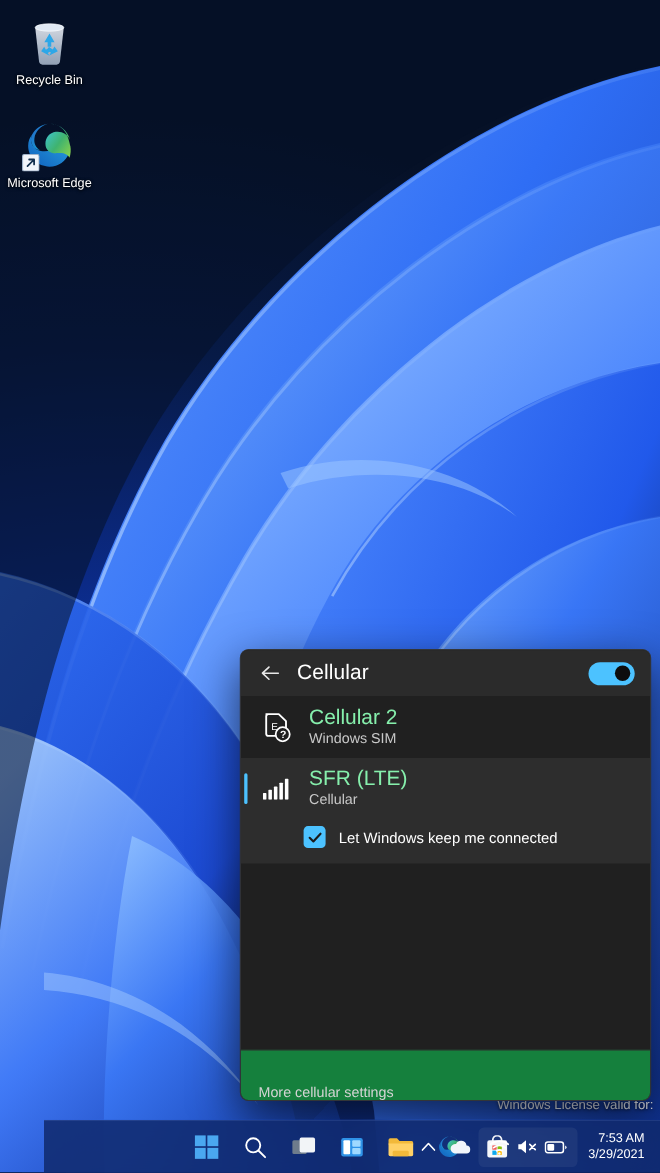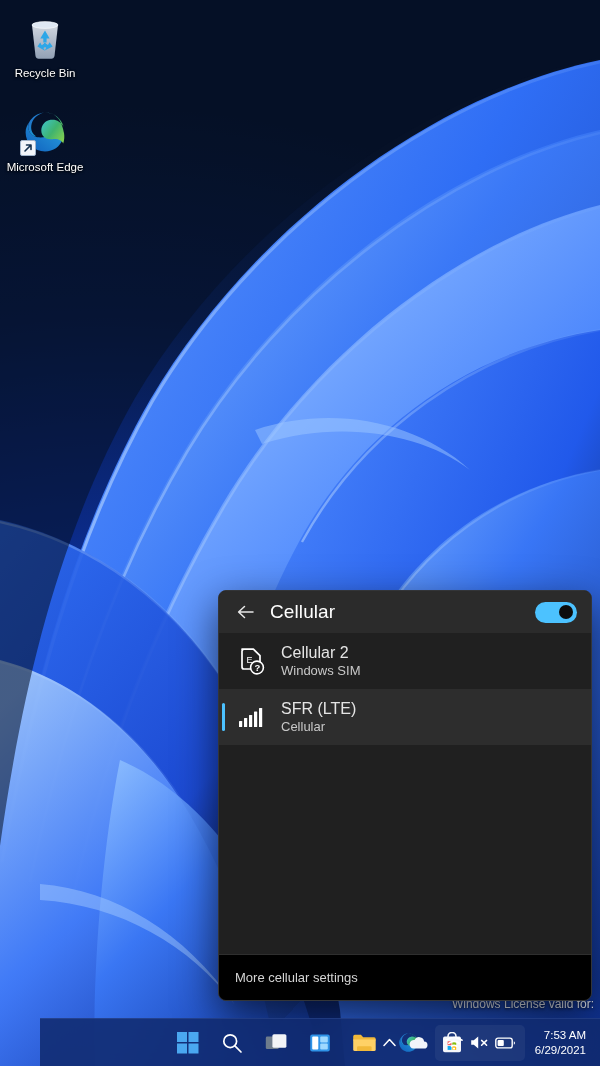--- a/index.html
+++ b/index.html
@@ -114,21 +114,21 @@
     min-height: 56px;
     cursor: pointer;
   }
   .net-row .icon-slot {
     width: 34px; height: 30px;
     flex: 0 0 34px;
     display: flex; align-items: center; justify-content: center;
     margin-right: 12px;
   }
   .net-text { display: flex; flex-direction: column; gap: 1px; }
-  .net-name { color: #e5e5e5; font-size: 16px; line-height: 17px; }
+  .net-name { color: #86efac; font-size: 19px; line-height: 17px; }
   .net-sub  { color: #c8c8c8; font-size: 13px; line-height: 17px; }
 
   .net-block.selected { background: #2d2d2d; }
   .net-block.selected .accent {
     position: absolute;
     left: 3px; top: 14px;
     width: 3px; height: 28px;
     border-radius: 2px;
     background: #4cc2ff;
   }
@@ -150,23 +150,23 @@
   .checkrow .cblabel {
     color: #ffffff;
     font-size: 13.5px;
     margin-left: 12px;
   }
 
   .fly-footer {
     flex: 0 0 46px;
     border-top: 1px solid #2f2f2f;
     display: flex;
-    align-items: center;
+    align-items: flex-end;
     padding-left: 16px;
-    background: #000000;
+    background: #15803d;
   }
   .footer-link {
     color: #d4d4d4;
     font-size: 13px;
     cursor: pointer;
   }
 
   
   #watermark {
     position: absolute;
@@ -417,20 +417,28 @@
                 <rect x="15" y="4.5" width="3.2" height="15.5" rx="0.6"></rect>
                 <rect x="20" y="1" width="3.2" height="19" rx="0.6"></rect>
               </g>
             </svg>
           </div>
           <div class="net-text">
             <span class="net-name">SFR (LTE)</span>
             <span class="net-sub">Cellular</span>
           </div>
         </div>
+        <div class="checkrow">
+          <div class="cbox">
+            <svg width="13" height="11" viewBox="0 0 13 11">
+              <path d="M1.5 5.6 L4.9 9 L11.4 1.9" fill="none" stroke="#1b1b1b" stroke-width="1.9" stroke-linecap="round" stroke-linejoin="round"></path>
+            </svg>
+          </div>
+          <span class="cblabel">Let Windows keep me connected</span>
+        </div>
       </div>
 
     </div>
 
     <div class="fly-footer">
       <span class="footer-link">More cellular settings</span>
     </div>
   </div>
 
   <div id="taskbar">
@@ -546,19 +554,19 @@
           <svg width="21" height="12" viewBox="0 0 21 12">
             <rect x="0.8" y="1.1" width="16.4" height="9.8" rx="2.2" fill="none" stroke="#ffffff" stroke-width="1.4"></rect>
             <rect x="2.6" y="2.9" width="6.2" height="6.2" rx="1" fill="#ffffff"></rect>
             <path d="M18.8 4.3 v3.4 a1.8 1.8 0 0 0 0 -3.4 Z" fill="#ffffff"></path>
           </svg>
         </span>
       </div>
 
       <div id="clock">
         <span>7:53 AM</span>
-        <span>6/29/2021</span>
+        <span>3/29/2021</span>
       </div>
 
     </div>
   </div>
 
 </div>
 
 </body></html>

